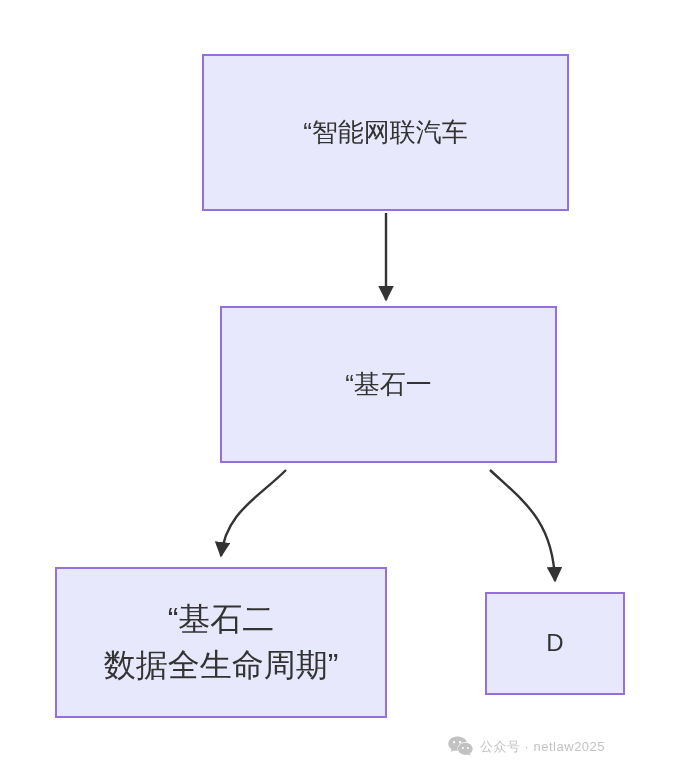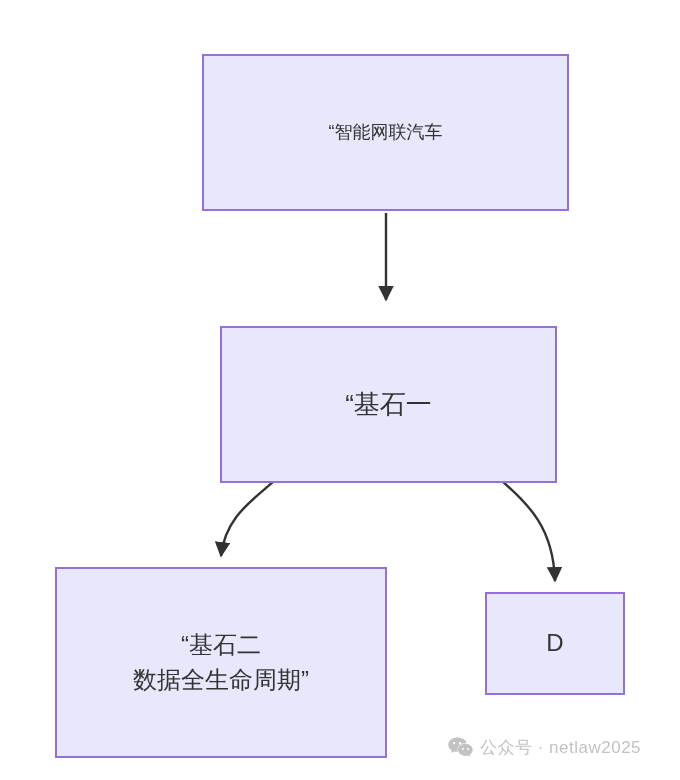--- a/index.html
+++ b/index.html
@@ -42,53 +42,53 @@
   }
   .node-line {
     display: block;
     white-space: pre;
   }
   #node-a {
     left: 202px;
     top: 54px;
     width: 367px;
     height: 157px;
-    font-size: 18px;
+    font-size: 26px;
   }
   #node-b {
     left: 220px;
-    top: 326px;
+    top: 306px;
     width: 337px;
     height: 157px;
     font-size: 26px;
   }
   #node-c {
     left: 55px;
     top: 567px;
     width: 332px;
-    height: 191px;
-    font-size: 24px;
+    height: 151px;
+    font-size: 32px;
     text-align: right;
   }
   #node-d {
     left: 485px;
     top: 592px;
     width: 140px;
     height: 103px;
     font-size: 24px;
   }
   #watermark {
     position: absolute;
     left: 448px;
     top: 736px;
     display: flex;
     align-items: center;
     gap: 7px;
     color: #c2c2c2;
-    font-size: 17px;
+    font-size: 13px;
     z-index: 3;
   }
   #watermark .wm-text {
     letter-spacing: 0.5px;
     white-space: pre;
   }
   .wechat-icon {
     display: block;
   }
 </style>

